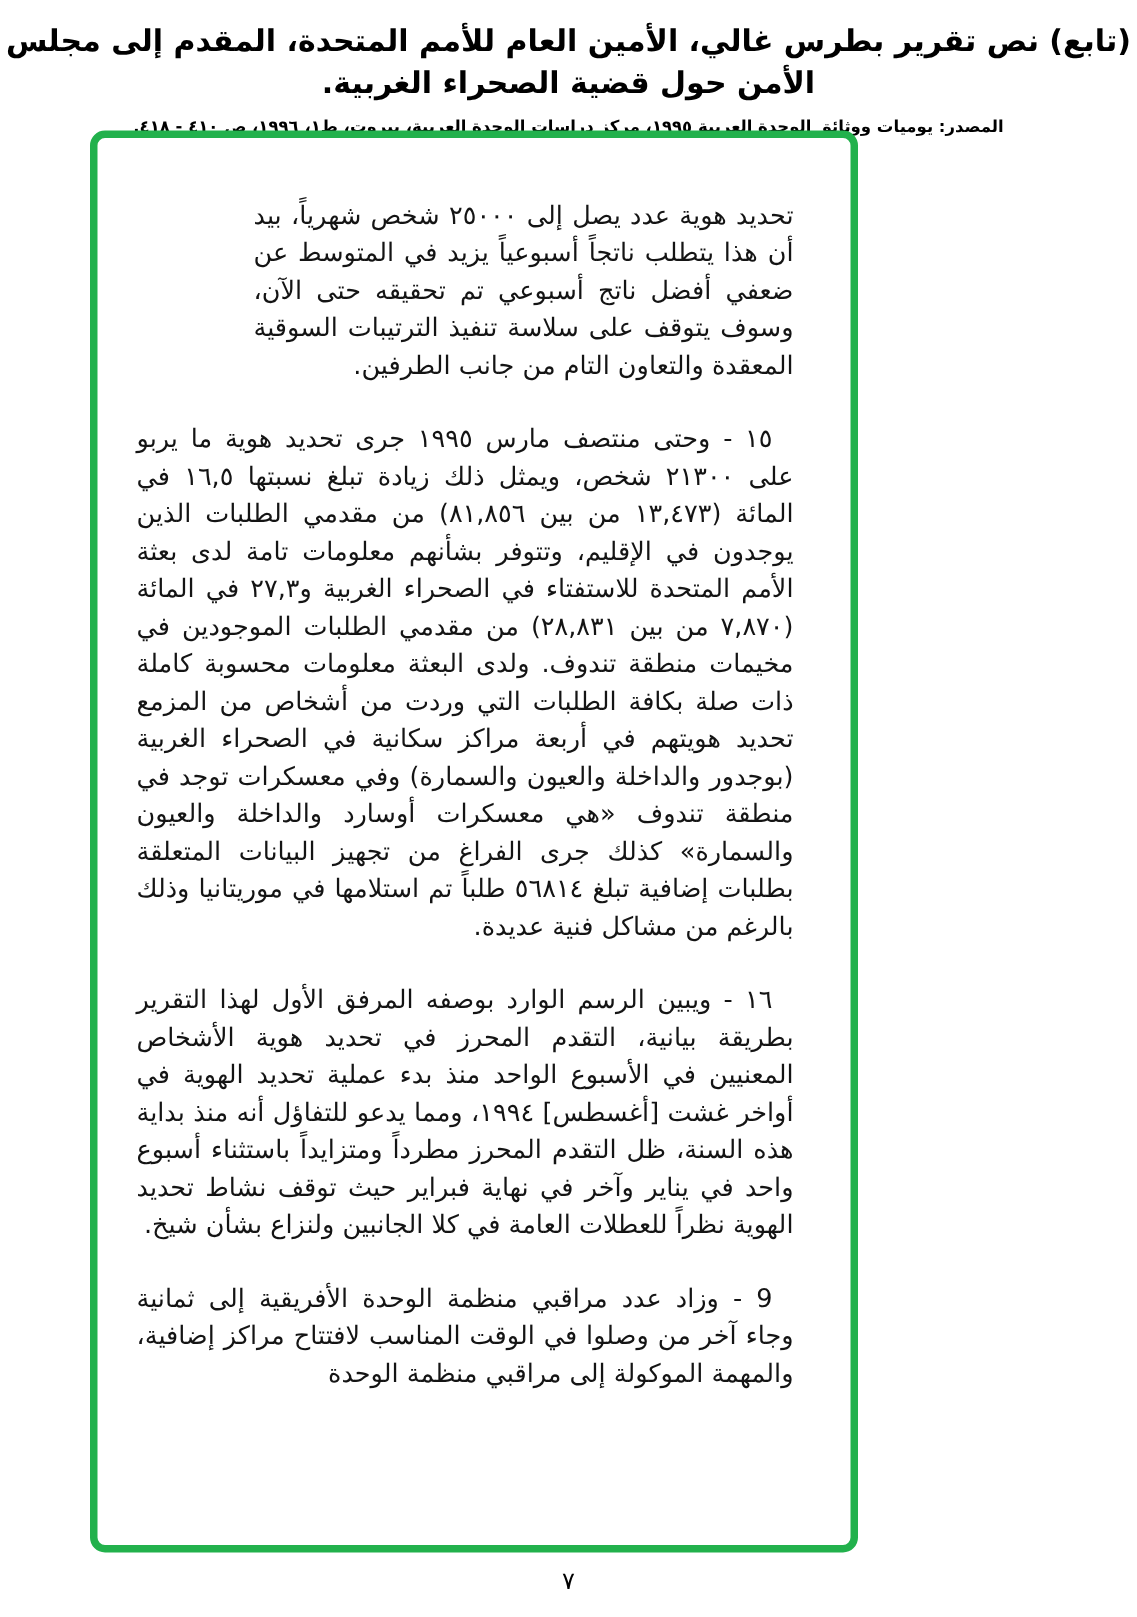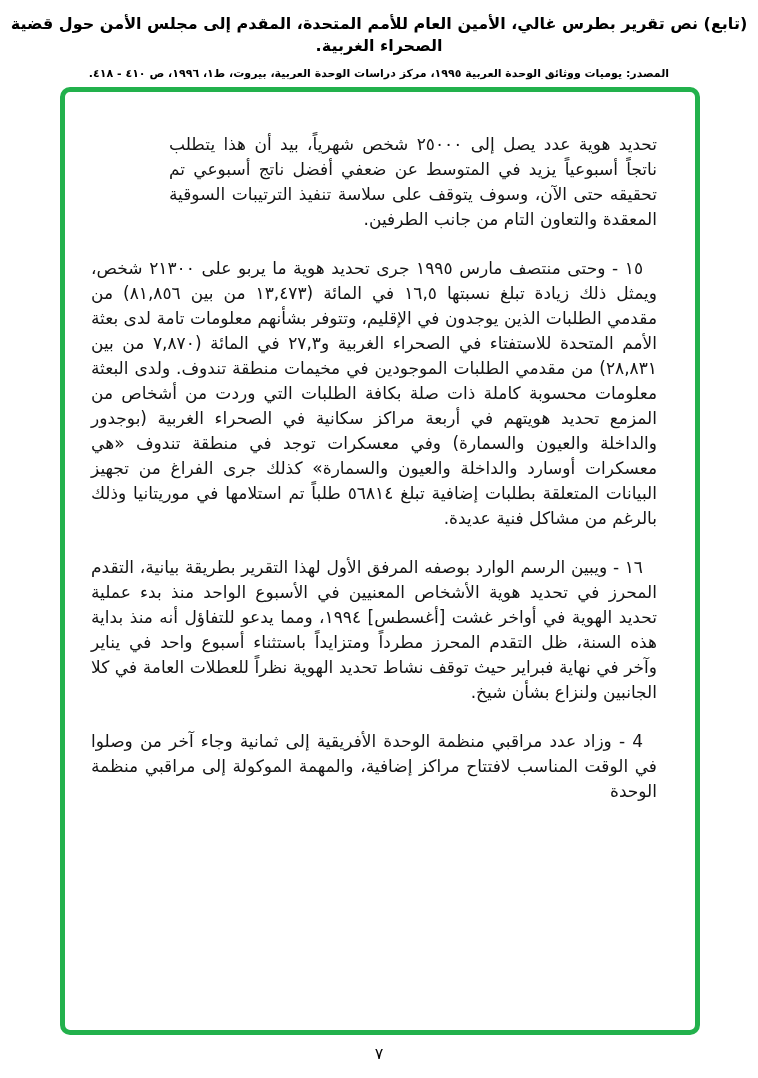--- a/index.html
+++ b/index.html
@@ -13,36 +13,36 @@
     position: relative;
     height: 1078px;
     overflow: hidden;
     color: #111111;
   }
   .doc-header {
     text-align: center;
     padding-top: 13px;
   }
   .doc-header .title-line {
-    font-size: 16px;
+    font-size: 20px;
     font-weight: bold;
     line-height: 1.4;
     color: #000000;
   }
   .doc-header .source-line {
     font-size: 11px;
     font-weight: bold;
     margin-top: 9px;
     color: #000000;
   }
   .content-frame {
     position: absolute;
     left: 60px;
     top: 87px;
-    width: 640px;
+    width: 512px;
     height: 948px;
     border: 5px solid var(--frame-border, #22b14c);
     border-radius: 10px;
     padding: 40px 38px 22px 26px;
     overflow: hidden;
     background: #ffffff;
   }
   .para {
     font-size: 17px;
     line-height: 25px;
@@ -72,16 +72,16 @@
 
 <header class="doc-header">
   <div class="title-line">(تابع) نص تقرير بطرس غالي، الأمين العام للأمم المتحدة، المقدم إلى مجلس الأمن حول قضية الصحراء الغربية.</div>
   <div class="source-line">المصدر: يوميات ووثائق الوحدة العربية ١٩٩٥،  مركز دراسات الوحدة العربية، بيروت، ط١، ١٩٩٦، ص ٤١٠ - ٤١٨.</div>
 </header>
 
 <main class="content-frame">
   <p class="para continuation">تحديد هوية عدد يصل إلى ٢٥٠٠٠ شخص شهرياً، بيد أن هذا يتطلب ناتجاً أسبوعياً يزيد في المتوسط عن ضعفي أفضل ناتج أسبوعي تم تحقيقه حتى الآن، وسوف يتوقف على سلاسة تنفيذ الترتيبات السوقية المعقدة والتعاون التام من جانب الطرفين.</p>
   <p class="para numbered">١٥ - وحتى منتصف مارس ١٩٩٥ جرى تحديد هوية ما يربو على ٢١٣٠٠ شخص، ويمثل ذلك زيادة تبلغ نسبتها ١٦,٥ في المائة (١٣,٤٧٣ من بين ٨١,٨٥٦) من مقدمي الطلبات الذين يوجدون في الإقليم، وتتوفر بشأنهم معلومات تامة لدى بعثة الأمم المتحدة للاستفتاء في الصحراء الغربية و٢٧,٣ في المائة (٧,٨٧٠ من بين ٢٨,٨٣١) من مقدمي الطلبات الموجودين في مخيمات منطقة تندوف. ولدى البعثة معلومات محسوبة كاملة ذات صلة بكافة الطلبات التي وردت من أشخاص من المزمع تحديد هويتهم في أربعة مراكز سكانية في الصحراء الغربية (بوجدور والداخلة والعيون والسمارة) وفي معسكرات توجد في منطقة تندوف «هي معسكرات أوسارد والداخلة والعيون والسمارة» كذلك جرى الفراغ من تجهيز البيانات المتعلقة بطلبات إضافية تبلغ ٥٦٨١٤ طلباً تم استلامها في موريتانيا وذلك بالرغم من مشاكل فنية عديدة.</p>
   <p class="para numbered">١٦ - ويبين الرسم الوارد بوصفه المرفق الأول لهذا التقرير بطريقة بيانية، التقدم المحرز في تحديد هوية الأشخاص المعنيين في الأسبوع الواحد منذ بدء عملية تحديد الهوية في أواخر غشت [أغسطس] ١٩٩٤، ومما يدعو للتفاؤل أنه منذ بداية هذه السنة، ظل التقدم المحرز مطرداً ومتزايداً باستثناء أسبوع واحد في يناير وآخر في نهاية فبراير حيث توقف نشاط تحديد الهوية نظراً للعطلات العامة في كلا الجانبين ولنزاع بشأن شيخ.</p>
-  <p class="para numbered">4 - وزاد عدد مراقبي منظمة الوحدة الأفريقية إلى ثمانية وجاء آخر من وصلوا في الوقت المناسب لافتتاح مراكز إضافية، والمهمة الموكولة إلى مراقبي منظمة الوحدة</p>
+  <p class="para numbered">9 - وزاد عدد مراقبي منظمة الوحدة الأفريقية إلى ثمانية وجاء آخر من وصلوا في الوقت المناسب لافتتاح مراكز إضافية، والمهمة الموكولة إلى مراقبي منظمة الوحدة</p>
 </main>
 
 <div class="page-number">٧</div>
 
 </body></html>

